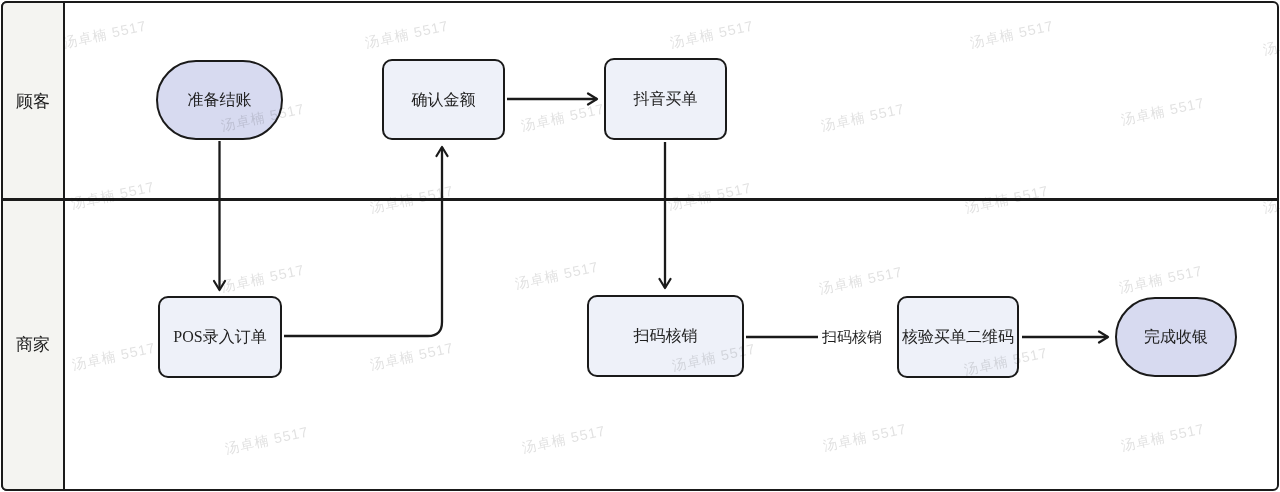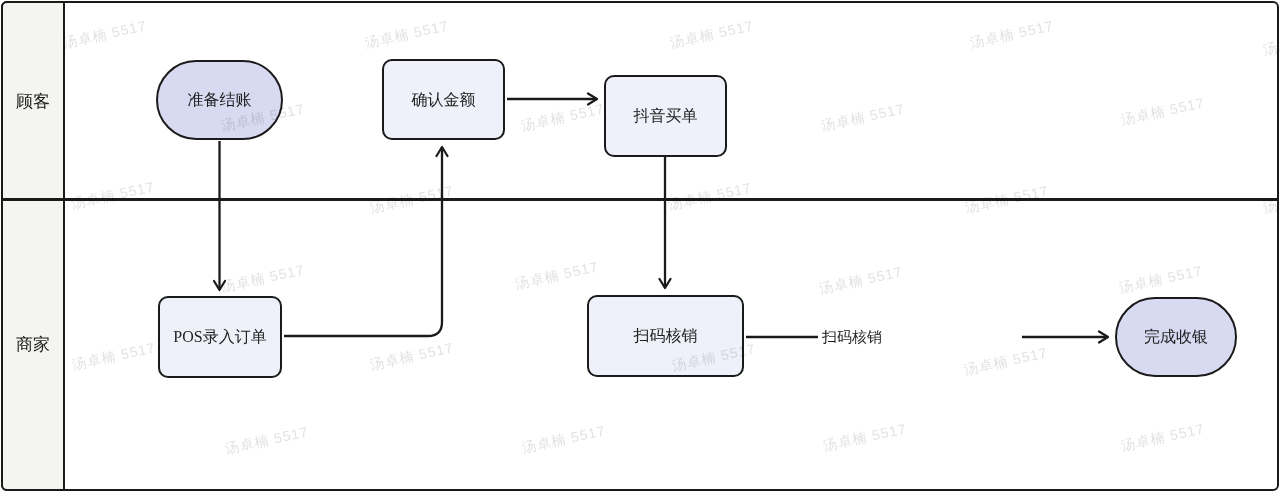--- a/index.html
+++ b/index.html
@@ -77,32 +77,35 @@
   </svg>
 
   <div class="node stadium" style="left:156px;top:60px;width:127px;height:80px;">
     <span>准备结账</span>
   </div>
 
   <div class="node rect" style="left:382px;top:59px;width:123px;height:81px;">
     <span>确认金额</span>
   </div>
 
-  <div class="node rect" style="left:604px;top:58px;width:123px;height:82px;margin-top:17px;">
+  <div class="node rect" style="left:604px;top:58px;width:123px;height:82px;">
     <span>抖音买单</span>
   </div>
 
   <div class="node rect" style="left:158px;top:296px;width:124px;height:82px;font-family:Liberation Serif, serif;">
     <span>POS录入订单</span>
   </div>
 
   <div class="node rect" style="left:587px;top:295px;width:157px;height:82px;">
     <span>扫码核销</span>
   </div>
 
+  <div class="node rect" style="left:897px;top:296px;width:122px;height:82px;">
+    <span>核验买单二维码</span>
+  </div>
 
   <div class="node stadium" style="left:1115px;top:297px;width:122px;height:80px;text-align:right;">
     <span>完成收银</span>
   </div>
 
   <div class="edge-label" style="left:822px;top:337px;">扫码核销</div>
 
   <div class="watermarks">
     <span class="wm" style="left:105px;top:35px;">汤卓楠 5517</span>
     <span class="wm" style="left:407px;top:35px;">汤卓楠 5517</span>

